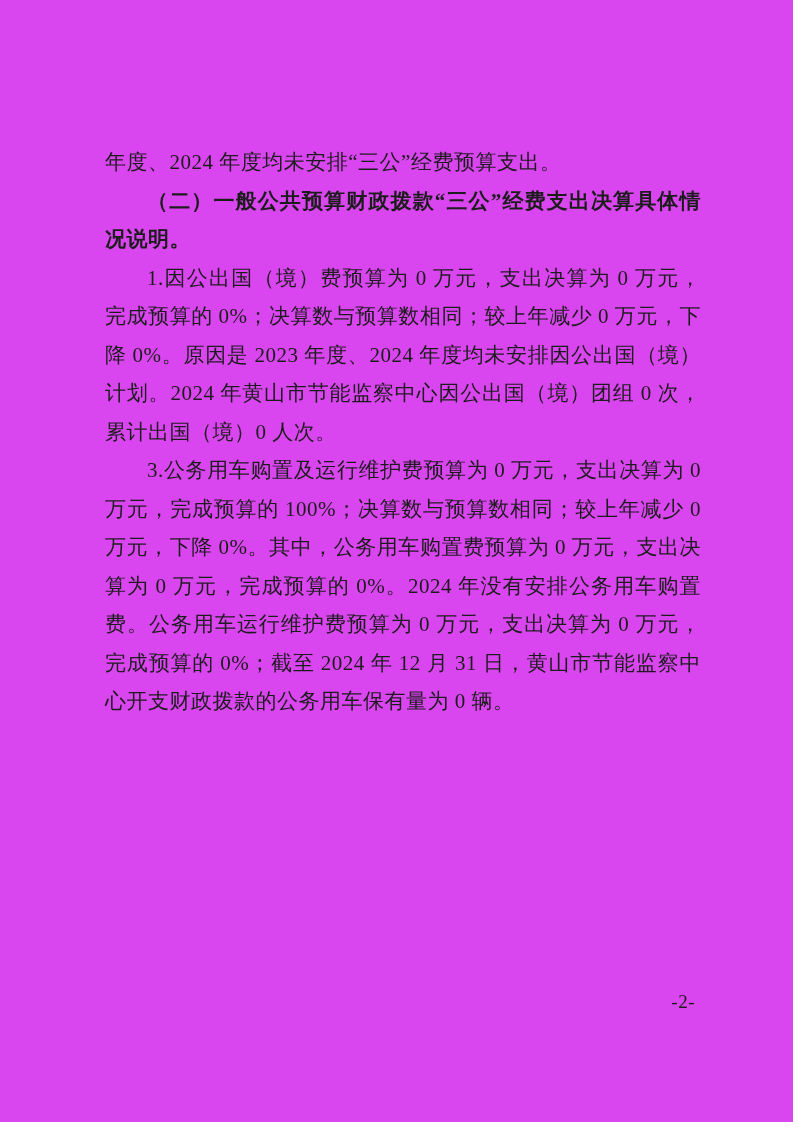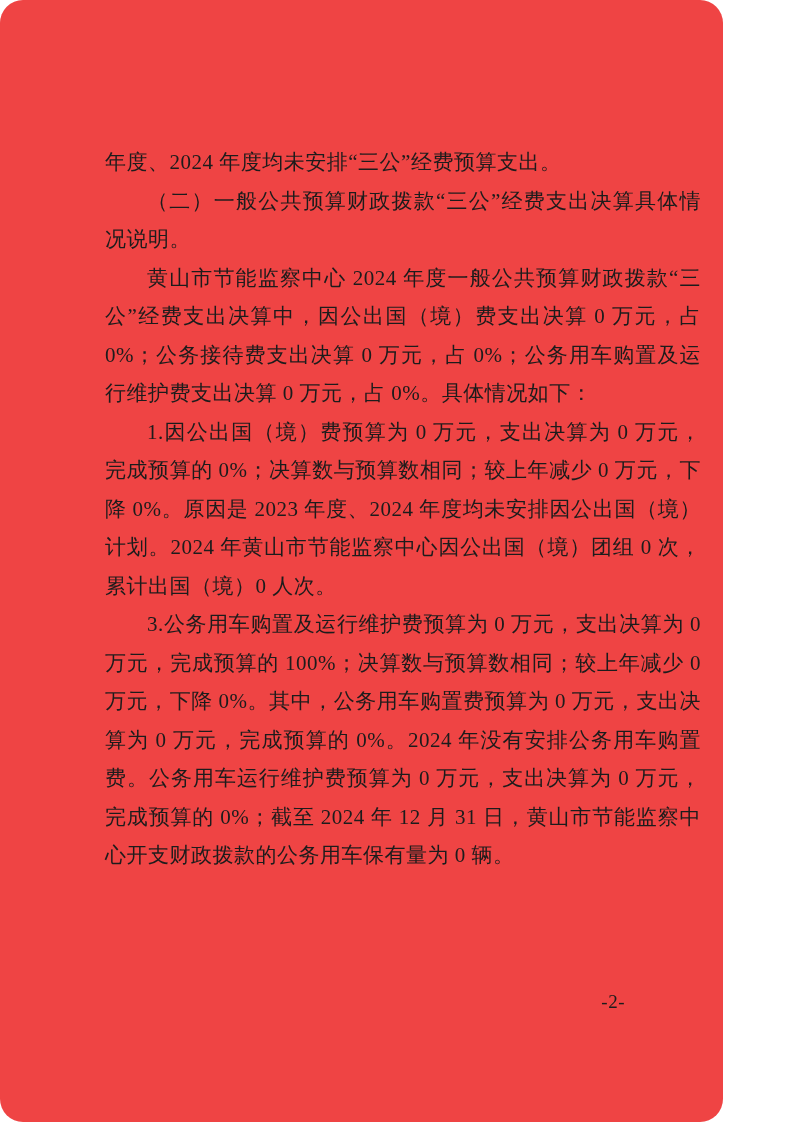--- a/index.html
+++ b/index.html
@@ -3,48 +3,47 @@
 <meta charset="utf-8">
 <title>Document</title>
 <style>
   html, body {
     margin: 0;
     padding: 0;
     background: #ffffff;
   }
   .page {
     position: relative;
-    width: 723px;
+    width: 793px;
     height: 1122px;
-    background: #ef4444;
+    background: #d946ef;
     overflow: hidden;
     font-family: "Liberation Serif", "DejaVu Serif", serif;
     color: #1c1c1c;
-    border-radius: 23px;
   }
   .content {
     position: absolute;
     left: 105px;
     top: 143px;
     width: 596px;
     font-size: 21px;
     line-height: 38.5px;
     text-align: justify;
     text-justify: inter-ideograph;
     letter-spacing: 0.5px;
   }
   .content p {
     margin: 0;
     padding: 0;
   }
   .indent {
     text-indent: 2em;
   }
   .heading {
-    font-weight: 400;
+    font-weight: 700;
   }
   .lead {
     font-weight: 400;
   }
   .page-number {
     position: absolute;
     top: 991px;
     right: 98px;
     font-size: 19px;
     letter-spacing: 0.5px;
@@ -54,21 +53,20 @@
 </head>
 <body>
 
 <div class="page">
   <div class="content">
 
     <p>年度、2024 年度均未安排“三公”经费预算支出。</p>
 
     <p class="heading indent">（二）一般公共预算财政拨款“三公”经费支出决算具体情况说明。</p>
 
-    <p class="indent">黄山市节能监察中心 2024 年度一般公共预算财政拨款“三公”经费支出决算中，因公出国（境）费支出决算 0 万元，占 0%；公务接待费支出决算 0 万元，占 0%；公务用车购置及运行维护费支出决算 0 万元，占 0%。具体情况如下：</p>
 
     <p class="indent"><span class="lead">1.因公出国（境）费</span><span>预算为 0 万元，支出决算为 0 万元，完成预算的 0%；决算数与预算数相同；较上年减少 0 万元，下降 0%。原因是 2023 年度、2024 年度均未安排因公出国（境）计划。2024 年黄山市节能监察中心因公出国（境）团组 0 次，累计出国（境）0 人次。</span></p>
 
 
     <p class="indent"><span class="lead">3.公务用车购置及运行维护费</span><span>预算为 0 万元，支出决算为 0 万元，完成预算的 100%；决算数与预算数相同；较上年减少 0 万元，下降 0%。其中，公务用车购置费预算为 0 万元，支出决算为 0 万元，完成预算的 0%。2024 年没有安排公务用车购置费。公务用车运行维护费预算为 0 万元，支出决算为 0 万元，完成预算的 0%；截至 2024 年 12 月 31 日，黄山市节能监察中心开支财政拨款的公务用车保有量为 0 辆。</span></p>
 
   </div>
 
   <div class="page-number">-2-</div>
 </div>

